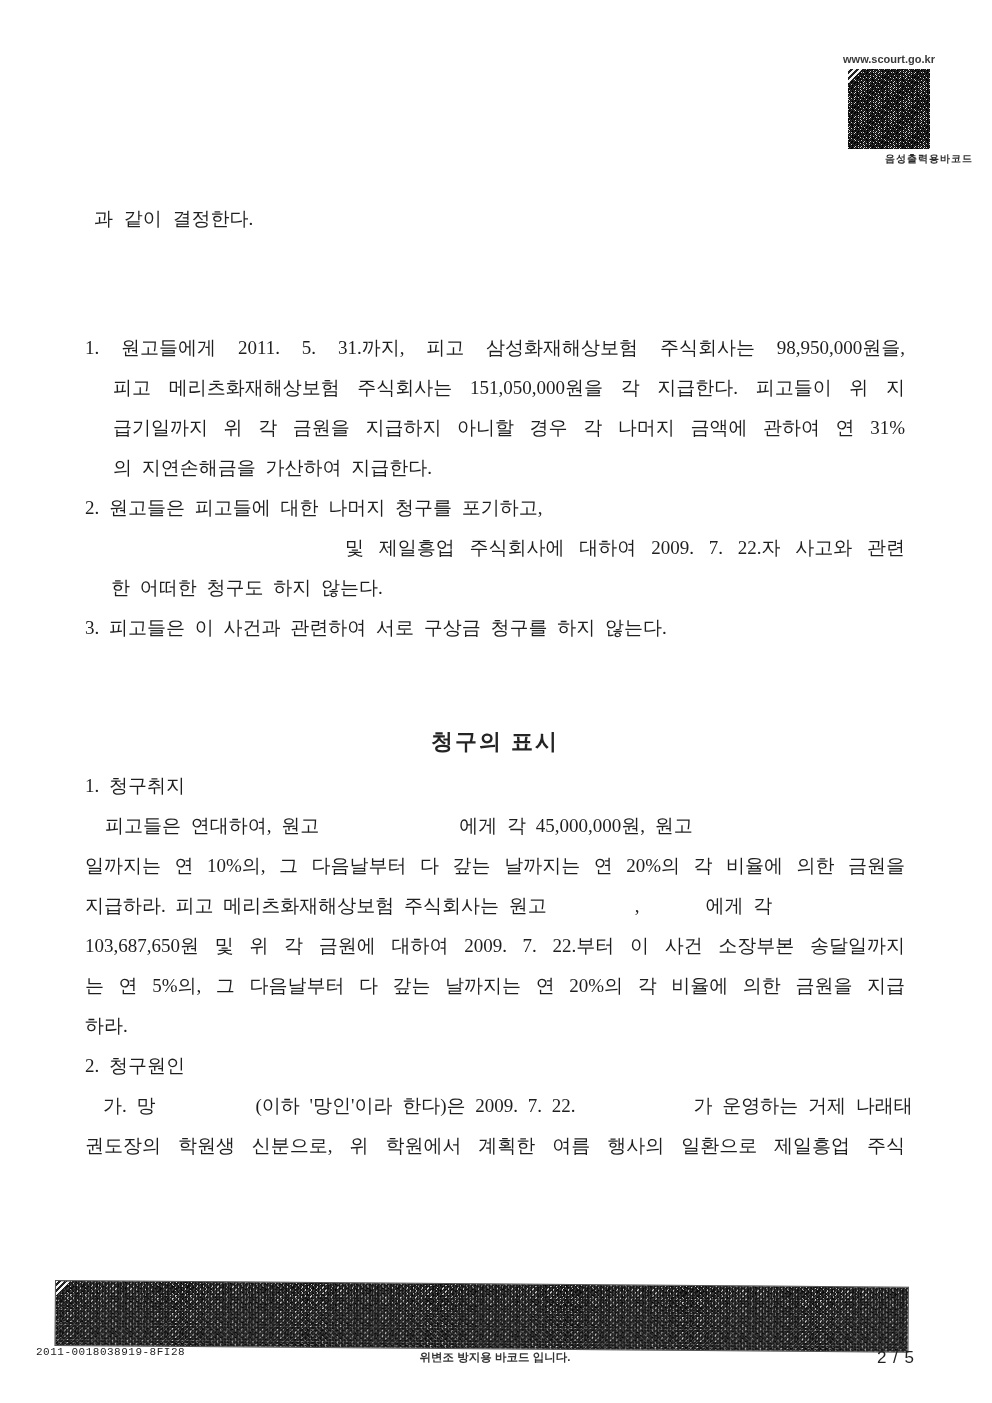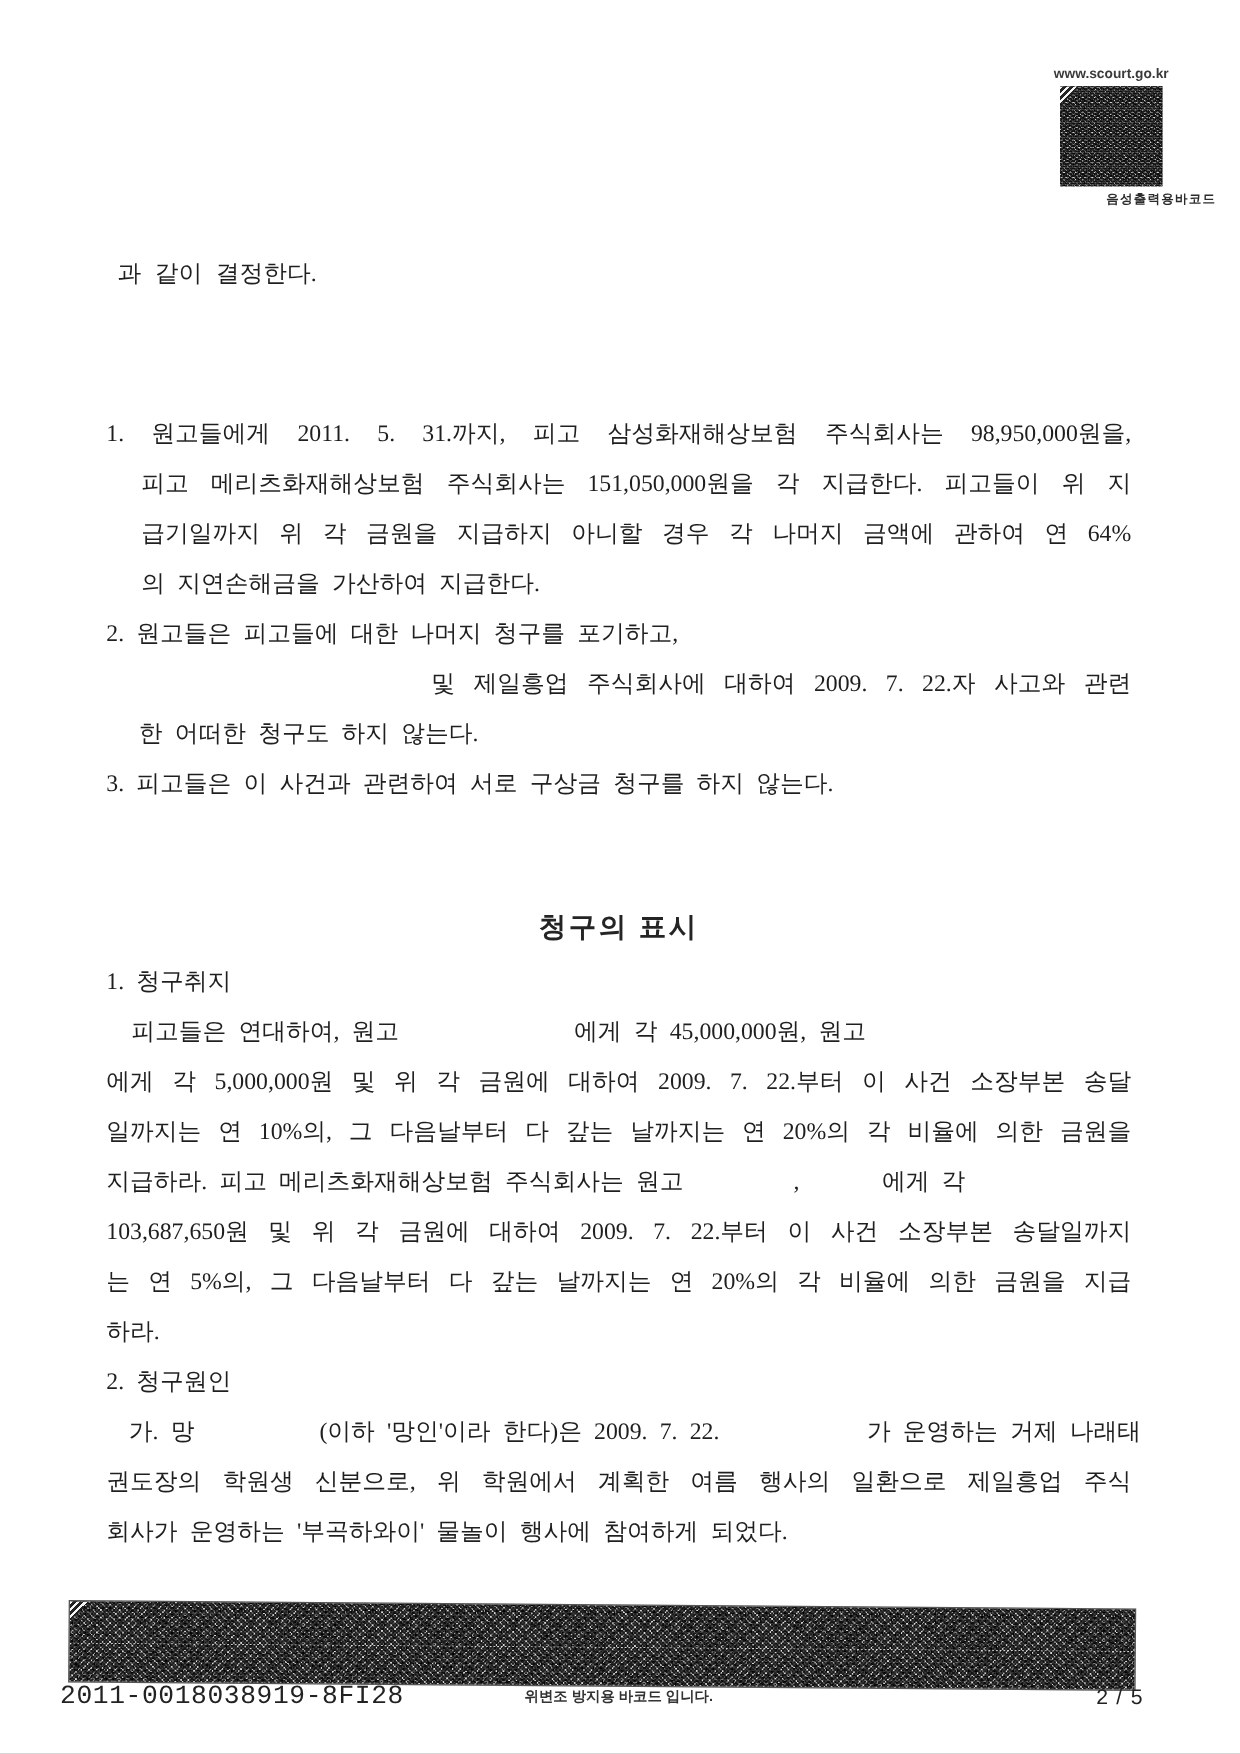--- a/index.html
+++ b/index.html
@@ -53,23 +53,23 @@
   .line{height:40px;line-height:40px;font-size:19px;word-spacing:5px;white-space:nowrap;}
   .line.fill{white-space:normal;text-align:justify;text-align-last:justify;}
   .gap{display:inline-block;height:1px;}
   
   .strip{
     position:absolute;left:55px;top:1280px;width:852px;height:64px;
     transform:rotate(0.45deg);transform-origin:0 0;
     border:1px solid #555;
   }
   .footer-id{
-    position:absolute;left:48px;top:1346px;
+    position:absolute;left:36px;top:1346px;
     font-family:"Liberation Mono","DejaVu Sans Mono",monospace;
-    font-size:21px;letter-spacing:0.5px;color:#222;
+    font-size:11px;letter-spacing:0.5px;color:#222;
   }
   .footer-caption{
     position:absolute;left:85px;top:1350px;width:820px;text-align:center;
     font-family:"Liberation Sans","DejaVu Sans",sans-serif;
     font-size:11.5px;font-weight:700;color:#333;
   }
   .footer-page{
     position:absolute;left:845px;top:1348px;width:70px;text-align:right;
     font-family:"Liberation Sans","DejaVu Sans",sans-serif;
     font-size:17px;color:#222;letter-spacing:1px;
@@ -84,42 +84,40 @@
     <div class="qr-url">www.scourt.go.kr</div>
     <div class="qr-code speckle-fine hatch"></div>
     <div class="qr-caption">음성출력용바코드</div>
   </div>
 
   <div class="intro">과 같이 결정한다.</div>
 
   <div id="decision-body" class="body-block">
       <div class="line fill"><span>1. 원고들에게 2011. 5. 31.까지, 피고 삼성화재해상보험 주식회사는 98,950,000원을,</span></div>
       <div class="line fill" style="padding-left: 28px;"><span>피고 메리츠화재해상보험 주식회사는 151,050,000원을 각 지급한다. 피고들이 위 지</span></div>
-      <div class="line fill" style="padding-left: 28px;"><span>급기일까지 위 각 금원을 지급하지 아니할 경우 각 나머지 금액에 관하여 연 64%</span></div>
+      <div class="line fill" style="padding-left: 28px;"><span>급기일까지 위 각 금원을 지급하지 아니할 경우 각 나머지 금액에 관하여 연 31%</span></div>
       <div class="line" style="padding-left: 28px;"><span>의 지연손해금을 가산하여 지급한다.</span></div>
       <div class="line"><span>2. 원고들은 피고들에 대한 나머지 청구를 포기하고,</span></div>
       <div class="line fill" style="padding-left: 260px;"><span>및 제일흥업 주식회사에 대하여 2009. 7. 22.자 사고와 관련</span></div>
       <div class="line" style="padding-left: 26px;"><span>한 어떠한 청구도 하지 않는다.</span></div>
       <div class="line"><span>3. 피고들은 이 사건과 관련하여 서로 구상금 청구를 하지 않는다.</span></div>
     </div>
 
   <h2 id="claim-heading" class="sec-heading">청구의 표시</h2>
   <div id="claim-body" class="body-block">
       <div class="line"><span>1. 청구취지</span></div>
       <div class="line" style="padding-left: 20px;"><span>피고들은 연대하여, 원고</span><span class="gap" style="width: 140px;"></span><span>에게 각 45,000,000원, 원고</span></div>
-      <div class="line fill"><span>에게 각 5,000,000원 및 위 각 금원에 대하여 2009. 7. 22.부터 이 사건 소장부본 송달</span></div>
       <div class="line fill"><span>일까지는 연 10%의, 그 다음날부터 다 갚는 날까지는 연 20%의 각 비율에 의한 금원을</span></div>
       <div class="line"><span>지급하라.  피고  메리츠화재해상보험  주식회사는  원고</span><span class="gap" style="width: 88px;"></span><span>,</span><span class="gap" style="width: 66px;"></span><span>에게  각</span></div>
       <div class="line fill"><span>103,687,650원 및 위 각 금원에 대하여 2009. 7. 22.부터 이 사건 소장부본 송달일까지</span></div>
       <div class="line fill"><span>는 연 5%의, 그 다음날부터 다 갚는 날까지는 연 20%의 각 비율에 의한 금원을 지급</span></div>
       <div class="line"><span>하라.</span></div>
       <div class="line"><span>2. 청구원인</span></div>
       <div class="line" style="padding-left: 18px;"><span>가. 망</span><span class="gap" style="width: 100px;"></span><span>(이하 '망인'이라 한다)은 2009. 7. 22.</span><span class="gap" style="width: 118px;"></span><span>가 운영하는 거제 나래태</span></div>
       <div class="line fill"><span>권도장의 학원생 신분으로, 위 학원에서 계획한 여름 행사의 일환으로 제일흥업 주식</span></div>
-      <div class="line"><span>회사가 운영하는 '부곡하와이' 물놀이 행사에 참여하게 되었다.</span></div>
     </div>
 
   <div class="strip speckle hatch"></div>
 
   <div class="footer-id">2011-0018038919-8FI28</div>
   <div class="footer-caption">위변조 방지용 바코드 입니다.</div>
   <div class="footer-page">2 / 5</div>
 
 </div>
 

